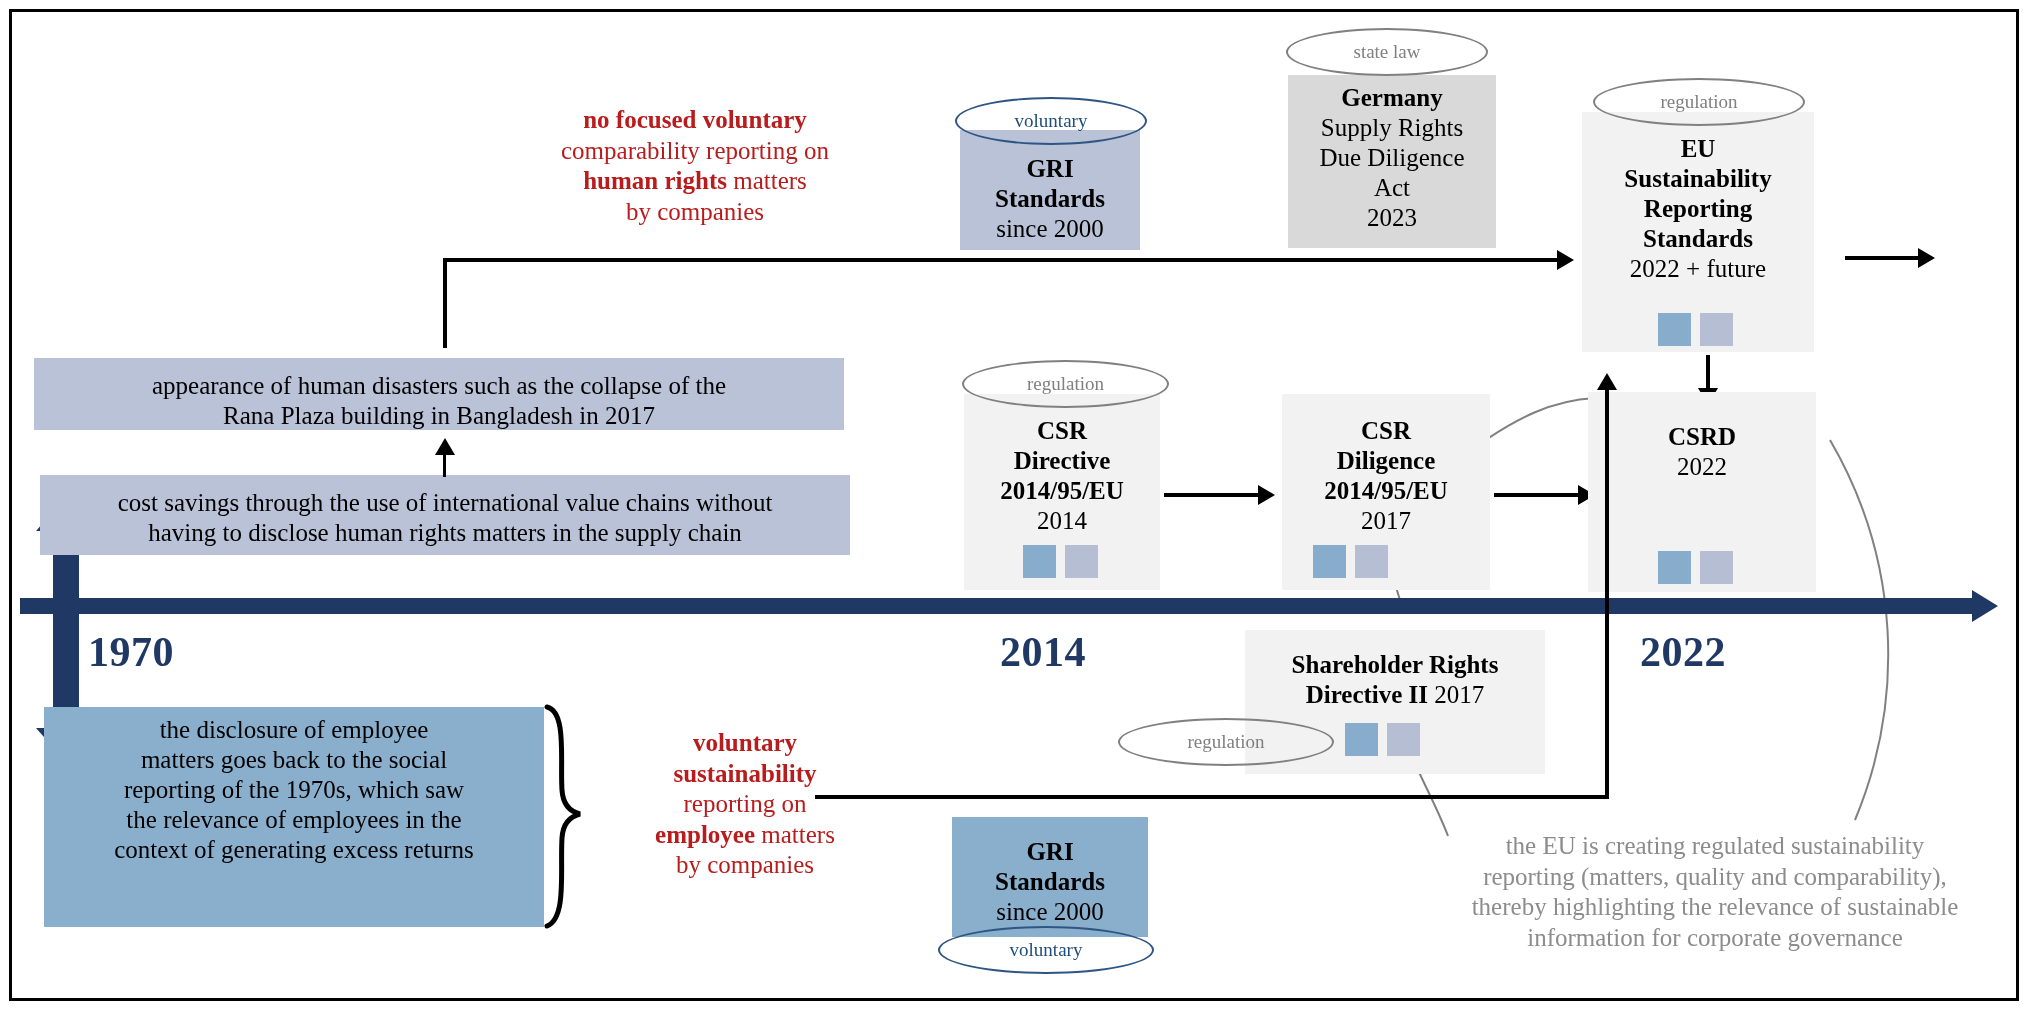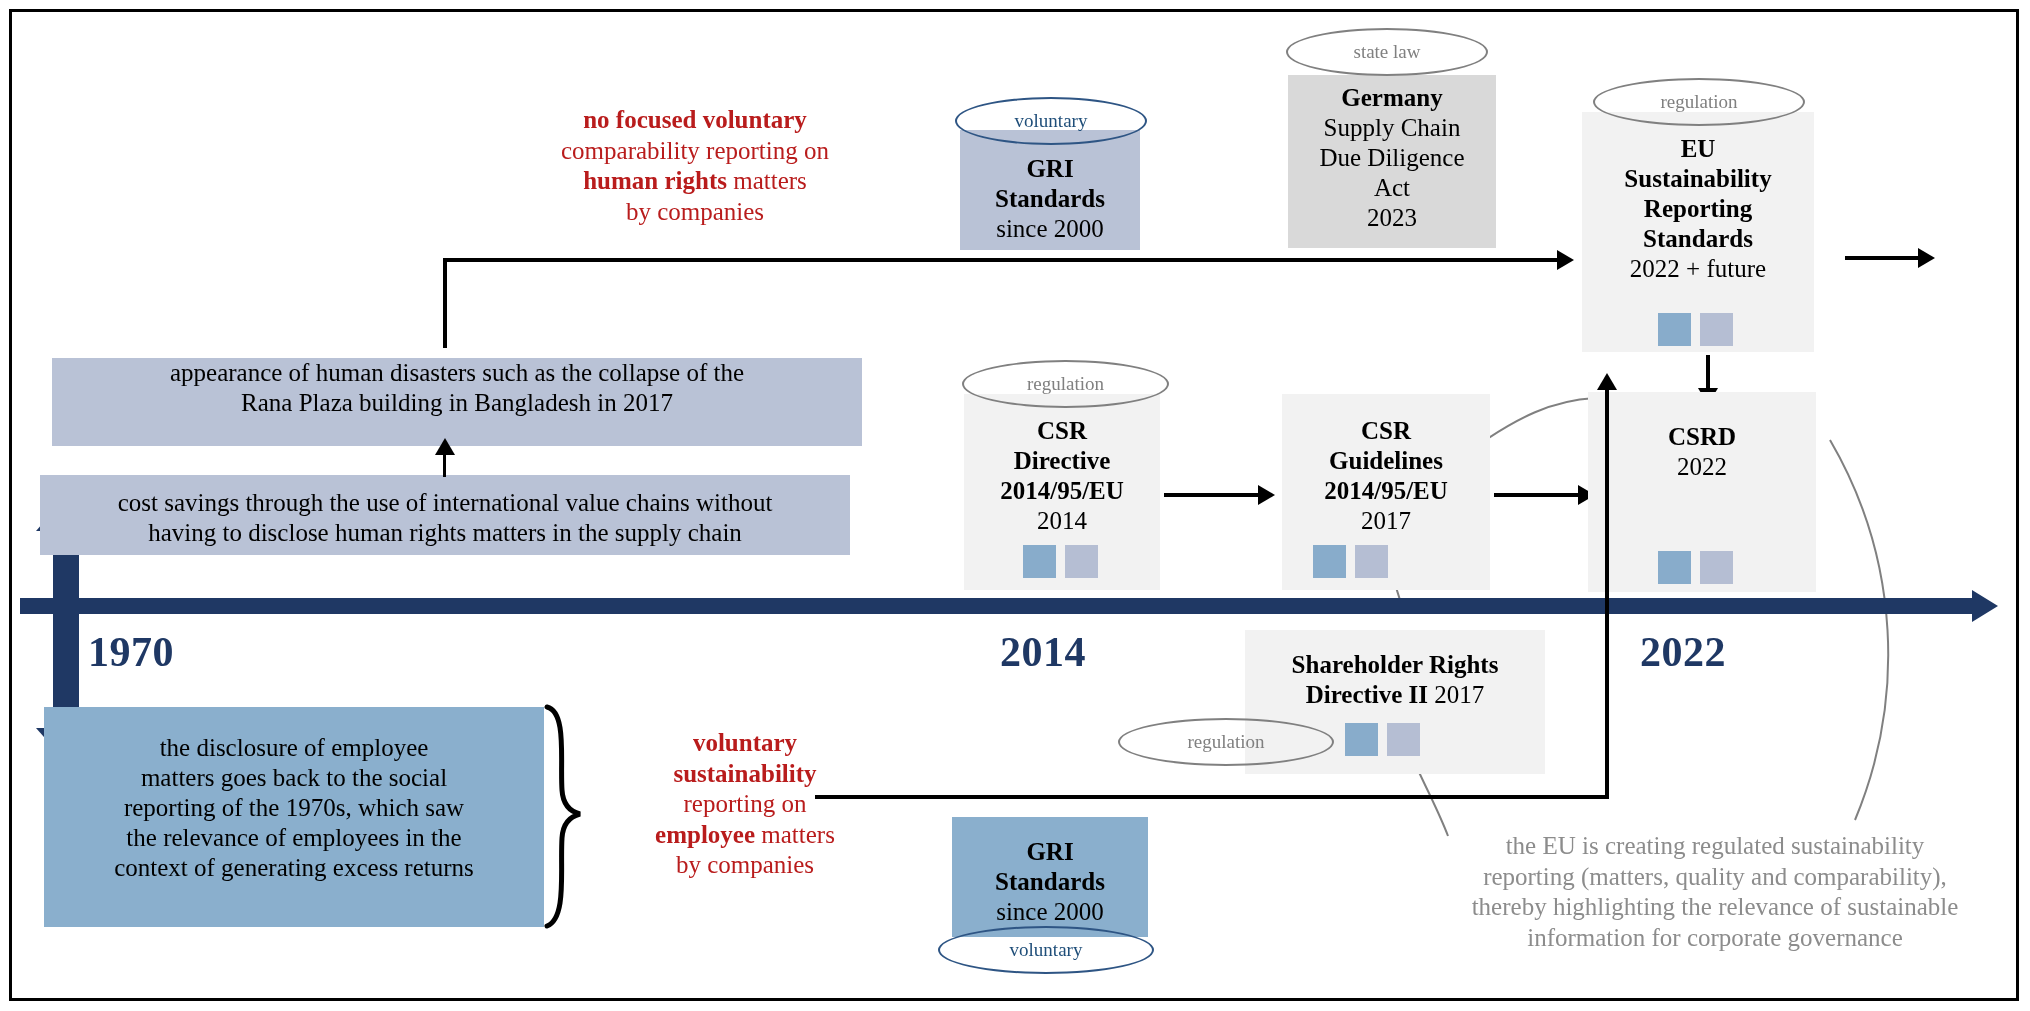--- a/index.html
+++ b/index.html
@@ -214,21 +214,21 @@
     <div class="b-title">GRI</div>
     <div class="b-title">Standards</div>
     <div class="b-sub">since 2000</div>
   </div>
   <div class="ellipse ell-blue" style="left:955px; top:97px; width:192px; height:48px;">
     <span>voluntary</span>
   </div>
 
   <div class="box box-grey" style="left:1288px; top:75px; width:208px; height:173px; padding-top:8px;">
     <div class="b-title">Germany</div>
-    <div class="b-sub">Supply Chain</div>
+    <div class="b-sub">Supply Rights</div>
     <div class="b-sub">Due Diligence</div>
     <div class="b-sub">Act</div>
     <div class="b-sub">2023</div>
   </div>
   <div class="ellipse ell-grey" style="left:1286px; top:28px; width:202px; height:48px;">
     <span>state law</span>
   </div>
 
   <div class="box box-grey-light" style="left:1582px; top:112px; width:232px; height:240px; padding-top:22px;">
     <div class="b-title">EU</div>
@@ -248,21 +248,21 @@
   <div class="ln-v" style="left:443px; top:258px; height:90px;"></div>
   <div class="ln-h" style="left:443px; top:258px; width:1120px;"></div>
   <div class="arrow-r" style="left:1557px; top:250px;"></div>
 
   <div class="ln-h" style="left:1845px; top:256px; width:80px;"></div>
   <div class="arrow-r" style="left:1918px; top:248px;"></div>
 
   <div class="ln-v-thin" style="left:1706px; top:355px; width:4px; height:37px;"></div>
   <div class="arrow-d" style="left:1698px; top:388px;"></div>
 
-  <div class="box box-blue-pale" style="left:52px; top:358px; width:810px; height:88px; padding-top:0;">
+  <div class="box box-blue-pale" style="left:34px; top:358px; width:810px; height:72px; padding-top:13px;">
     <div class="b-body">appearance of human disasters such as the collapse of the</div>
     <div class="b-body">Rana Plaza building in Bangladesh in 2017</div>
   </div>
 
   <div class="box box-blue-pale" style="left:40px; top:475px; width:810px; height:80px; padding-top:13px;">
     <div class="b-body">cost savings through the use of international value chains without</div>
     <div class="b-body">having to disclose human rights matters in the supply chain</div>
   </div>
 
   <div class="ln-v-thin" style="left:443px; top:455px; height:22px;"></div>
@@ -277,21 +277,21 @@
   <div class="swatches" style="left:1023px; top:545px;">
     <div class="sw sw-dark"></div>
     <div class="sw sw-light"></div>
   </div>
   <div class="ellipse ell-grey" style="left:962px; top:360px; width:207px; height:48px;">
     <span>regulation</span>
   </div>
 
   <div class="box box-grey-light" style="left:1282px; top:394px; width:208px; height:196px; padding-top:22px;">
     <div class="b-title">CSR</div>
-    <div class="b-title">Guidelines</div>
+    <div class="b-title">Diligence</div>
     <div class="b-title">2014/95/EU</div>
     <div class="b-sub">2017</div>
   </div>
   <div class="swatches" style="left:1313px; top:545px;">
     <div class="sw sw-dark"></div>
     <div class="sw sw-light"></div>
   </div>
 
   <div class="ln-h" style="left:1164px; top:493px; width:100px;"></div>
   <div class="arrow-r" style="left:1258px; top:485px;"></div>
@@ -313,21 +313,21 @@
     <div><b class="b-title">Directive II</b><span class="b-sub"> 2017</span></div>
   </div>
   <div class="swatches" style="left:1345px; top:723px;">
     <div class="sw sw-dark"></div>
     <div class="sw sw-light"></div>
   </div>
   <div class="ellipse ell-grey" style="left:1118px; top:718px; width:216px; height:48px;">
     <span>regulation</span>
   </div>
 
-  <div class="box box-blue-steel" style="left:44px; top:707px; width:500px; height:220px; padding-top:26px;">
+  <div class="box box-blue-steel" style="left:44px; top:707px; width:500px; height:220px; padding-top:8px;">
     <div class="b-body">the disclosure of employee</div>
     <div class="b-body">matters goes back to the social</div>
     <div class="b-body">reporting of the 1970s, which saw</div>
     <div class="b-body">the relevance of employees in the</div>
     <div class="b-body">context of generating excess returns</div>
   </div>
 
   <div class="txt" style="left:600px; top:728px; width:290px;">
     <div><b>voluntary</b></div>
     <div><b>sustainability</b></div>

